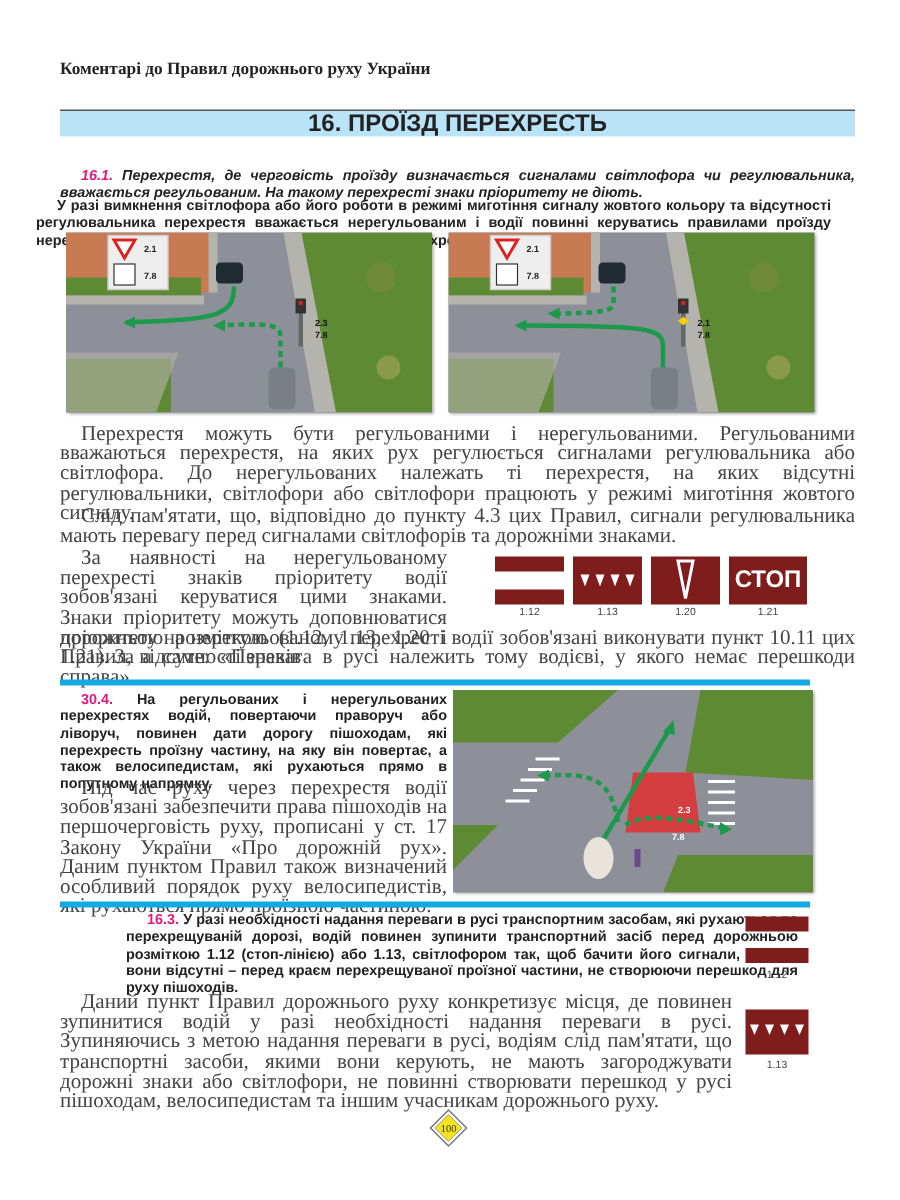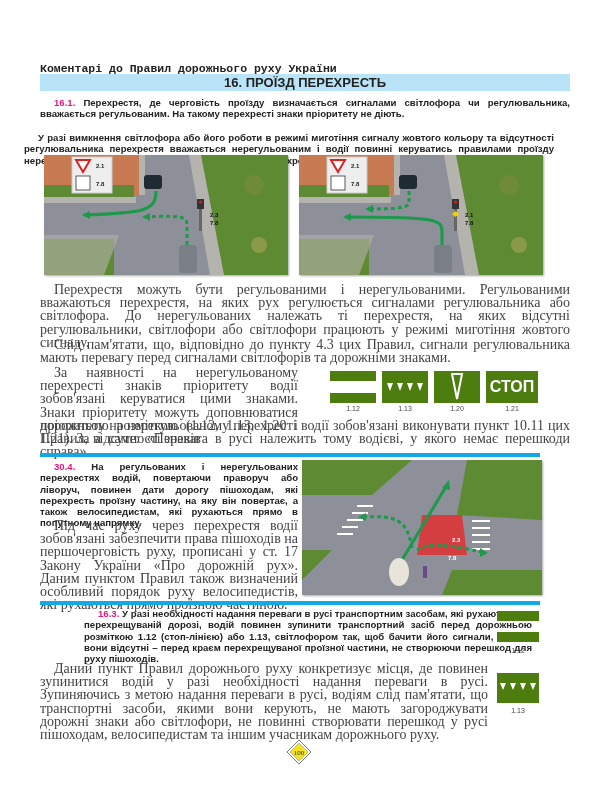--- a/index.html
+++ b/index.html
@@ -1,38 +1,38 @@
 <!DOCTYPE html>
 <html><head>
 <meta charset="utf-8">
 <style>
   * { box-sizing: border-box; margin: 0; padding: 0; }
   html, body { width: 600px; height: 800px; background: #ffffff; overflow: hidden; }
   body { position: relative; font-family: "Liberation Serif", serif; color: #333; }
-  .running-head { position: absolute; left: 40px; top: 62px; width: 530px; font-family: Liberation Mono, monospace; font-weight: bold; font-size: 11.5px; color: #222; padding-bottom: 0; border-bottom: 1.2px solid #555; }
-  .section-band { position: absolute; left: 40px; top: 74px; width: 530px; height: 17px; background: #b9e3f7; text-align: center; font-family: "Liberation Sans", sans-serif; font-weight: bold; font-size: 13px; line-height: 17px; color: #222; }
+  .running-head { position: absolute; left: 40px; top: 40px; width: 530px; font-family: Liberation Serif, serif; font-weight: bold; font-size: 11.5px; color: #222; padding-bottom: 21px; border-bottom: 1.2px solid #555; }
+  .section-band { position: absolute; left: 40px; top: 74px; width: 530px; height: 17px; background: #b9e3f7; text-align: center; font-family: "Liberation Sans", sans-serif; font-weight: bold; font-size: 16px; line-height: 17px; color: #222; }
   .rule-para { font-family: "Liberation Sans", sans-serif; font-weight: bold; font-size: 9.6px; line-height: 11.3px; color: #222; text-align: justify; }
   .rule-num { color: #e4187a; }
   .body-text { font-family: "Liberation Serif", serif; font-size: 14px; line-height: 13.2px; color: #444; text-align: justify; }
   .abs { position: absolute; }
   .indent { text-indent: 14px; }
   .blue-rule { position: absolute; height: 4px; background: #13a9e4; }
   .illus { position: absolute; background: #8a8e96; overflow: hidden; box-shadow: 1px 1px 2px rgba(0,0,0,.35); }
-  .sign-box { position: absolute; background: #4d7c0f; }
+  .sign-box { position: absolute; background: #7f1d1d; }
   .sign-label { position: absolute; font-family: "Liberation Sans", sans-serif; font-size: 7px; color: #444; text-align: center; }
   .page-num { position: absolute; left: 286px; top: 739px; width: 26px; height: 26px; }
 </style>
 </head>
 <body>
 
 <div class="running-head">Коментарі до Правил дорожнього руху України</div>
 
 <div class="section-band">16. ПРОЇЗД ПЕРЕХРЕСТЬ</div>
 
-<div class="abs rule-para indent" style="left:40px; top:97px; width:530px;">
+<div class="abs rule-para indent" style="left:40px; top:112px; width:530px;font-style:italic;">
   <span class="rule-num">16.1.</span>
   <span>Перехрестя, де черговість проїзду визначається сигналами світлофора чи регулювальника, вважається регульованим. На такому перехресті знаки пріоритету не діють.</span>
 </div>
 <div class="abs rule-para indent" style="left:24px; top:120px; width:530px;margin-top:12px;">У разі вимкнення світлофора або його роботи в режимі миготіння сигналу жовтого кольору та відсутності регулювальника перехрестя вважається нерегульованим і водії повинні керуватись правилами проїзду нерегульованих перехресть та установленими на перехресті відповідними дорожніми знаками.</div>
 
 <div class="illus" style="left:44px; top:155px; width:244px; height:120px;">
   <svg width="244" height="120" viewBox="0 0 244 120">
     <rect width="244" height="120" fill="#8d9098"></rect>
     <polygon points="150,0 244,0 244,120 170,120" fill="#5f8a34"></polygon>
     <polygon points="145,0 157,0 180,120 166,120" fill="#b5b3ad"></polygon>

